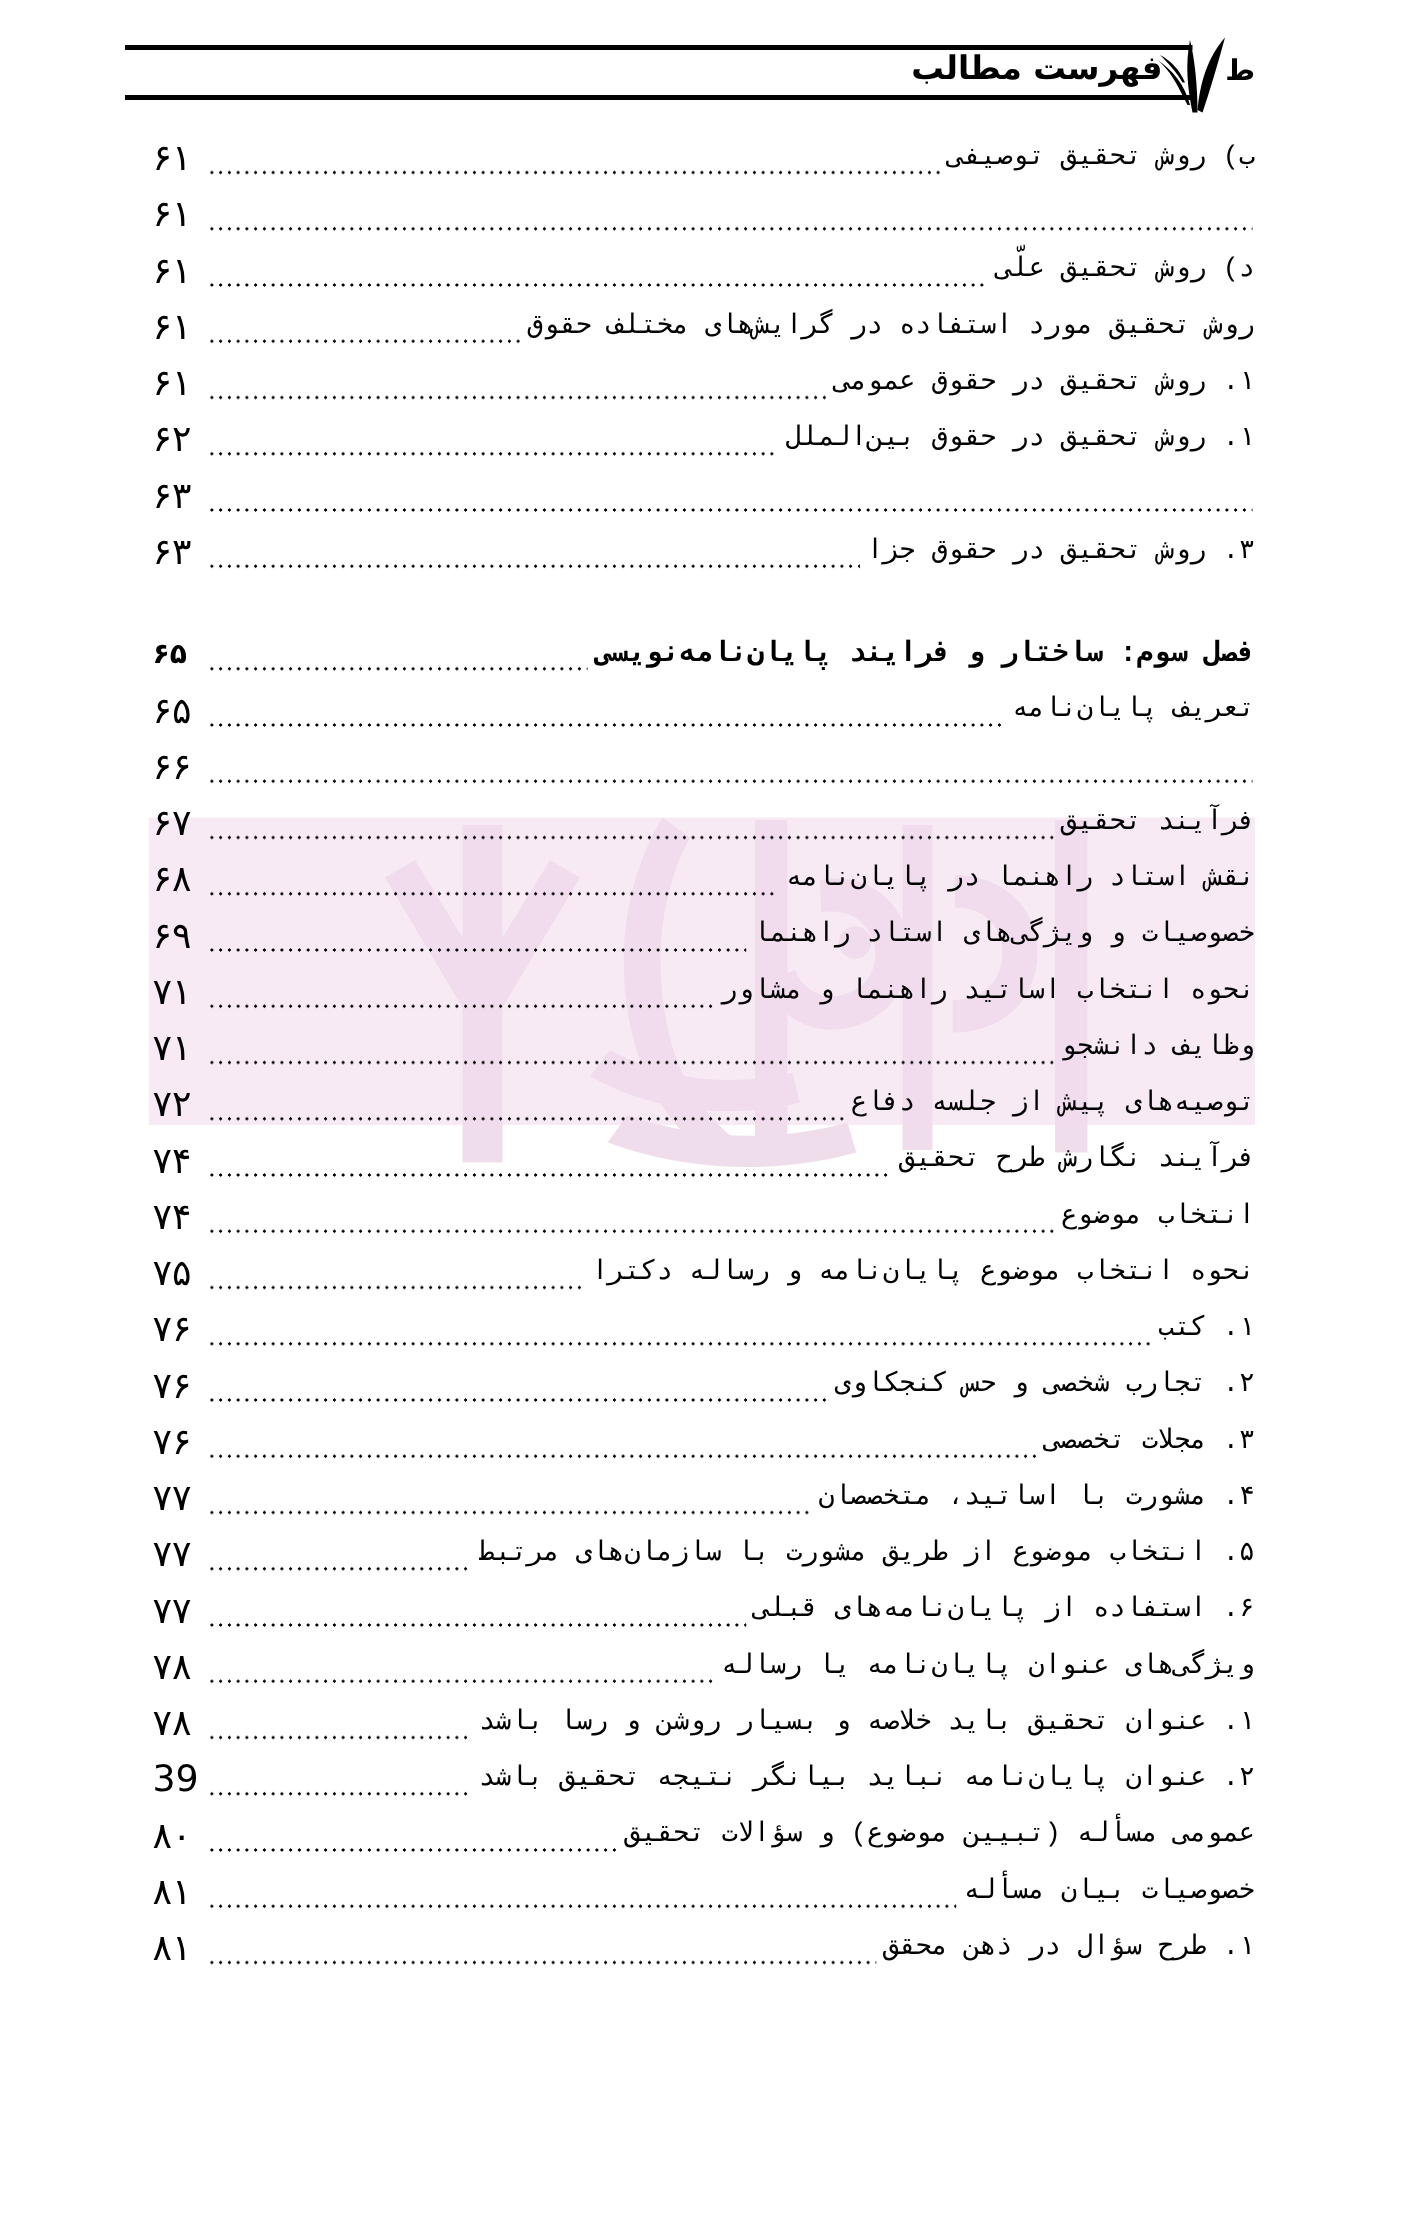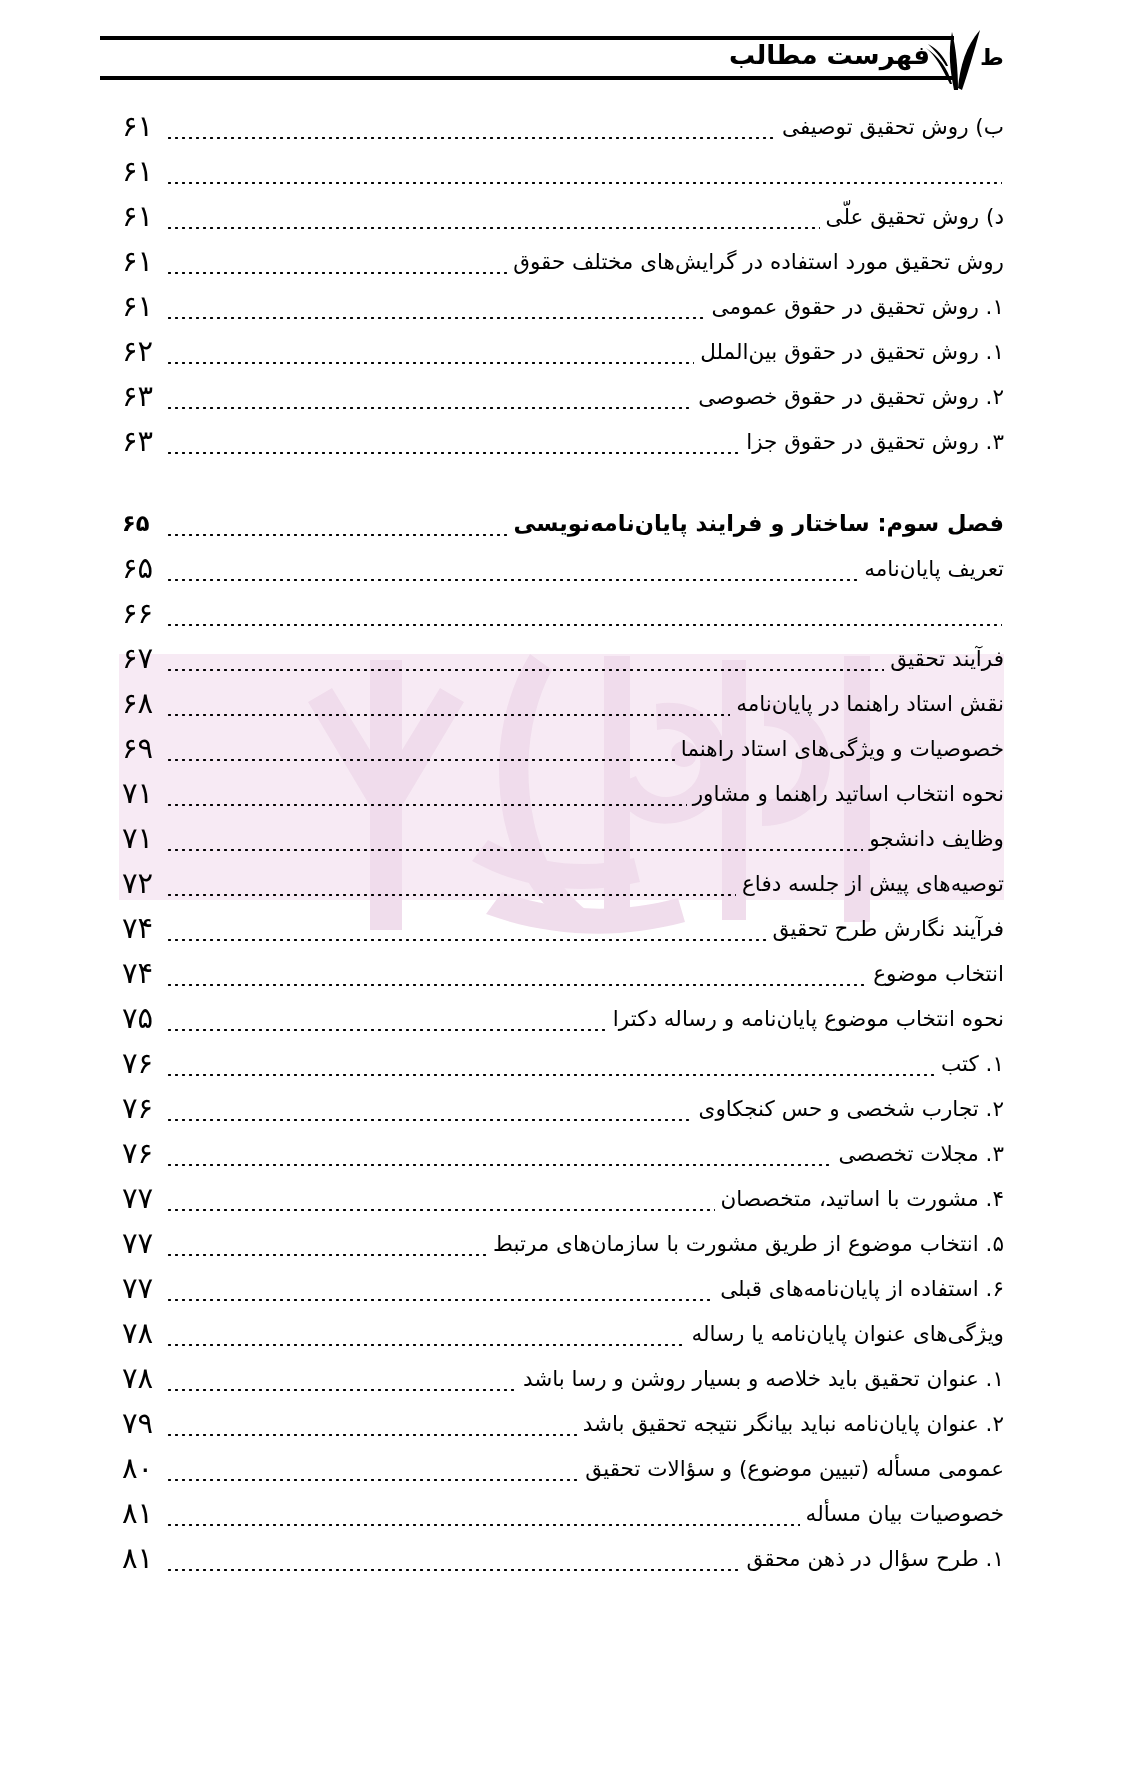--- a/index.html
+++ b/index.html
@@ -113,20 +113,21 @@
     margin-top: 37px;
   }
   .toc-row.chapter .toc-title,
   .toc-row.chapter .toc-page {
     font-weight: bold;
     font-size: 22.5px;
   }
   .toc-title {
     flex: 0 0 auto;
     padding-left: 4px;
+    font-family: Liberation Mono, monospace;
   }
   .toc-leader {
     flex: 1 1 auto;
     overflow: hidden;
     margin: 0 2px 8px 2px;
     height: 6px;
     background-image: radial-gradient(circle, #000 1.1px, transparent 1.3px);
     background-size: 7px 6px;
     background-repeat: repeat-x;
     background-position: 0 50%;
@@ -208,21 +209,20 @@
         <span class="toc-title">۱. روش تحقیق در حقوق عمومی</span>
         <span class="toc-leader"></span>
         <span class="toc-page">۶۱</span>
       </div>
       <div class="toc-row">
         <span class="toc-title">۱. روش تحقیق در حقوق بین‌الملل</span>
         <span class="toc-leader"></span>
         <span class="toc-page">۶۲</span>
       </div>
       <div class="toc-row">
-        <span class="toc-title">۲. روش تحقیق در حقوق خصوصی</span>
         <span class="toc-leader"></span>
         <span class="toc-page">۶۳</span>
       </div>
       <div class="toc-row">
         <span class="toc-title">۳. روش تحقیق در حقوق جزا</span>
         <span class="toc-leader"></span>
         <span class="toc-page">۶۳</span>
       </div>
       <div class="toc-row chapter gap-before">
         <span class="toc-title">فصل سوم: ساختار و فرایند پایان‌نامه‌نویسی</span>
@@ -319,21 +319,21 @@
         <span class="toc-page">۷۸</span>
       </div>
       <div class="toc-row">
         <span class="toc-title">۱. عنوان تحقیق باید خلاصه و بسیار روشن و رسا باشد</span>
         <span class="toc-leader"></span>
         <span class="toc-page">۷۸</span>
       </div>
       <div class="toc-row">
         <span class="toc-title">۲. عنوان پایان‌نامه نباید بیانگر نتیجه تحقیق باشد</span>
         <span class="toc-leader"></span>
-        <span class="toc-page">۷۹</span>
+        <span class="toc-page">39</span>
       </div>
       <div class="toc-row">
         <span class="toc-title">عمومی مسأله (تبیین موضوع) و سؤالات تحقیق</span>
         <span class="toc-leader"></span>
         <span class="toc-page">۸۰</span>
       </div>
       <div class="toc-row">
         <span class="toc-title">خصوصیات بیان مسأله</span>
         <span class="toc-leader"></span>
         <span class="toc-page">۸۱</span>

